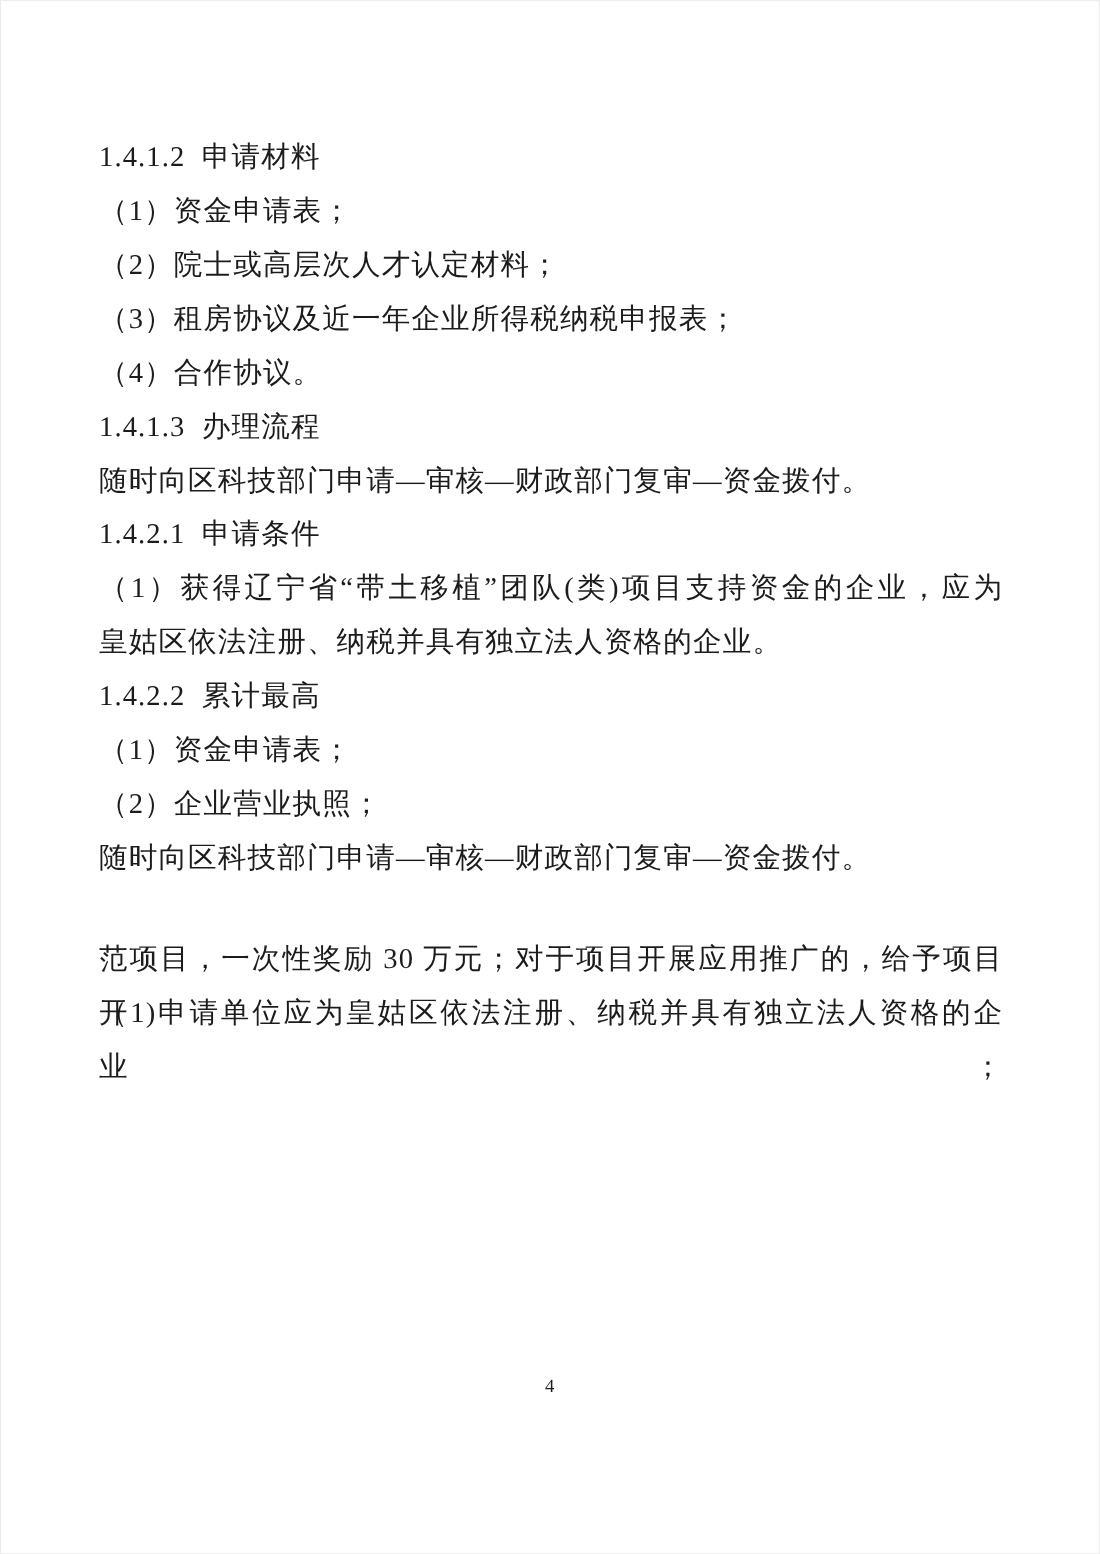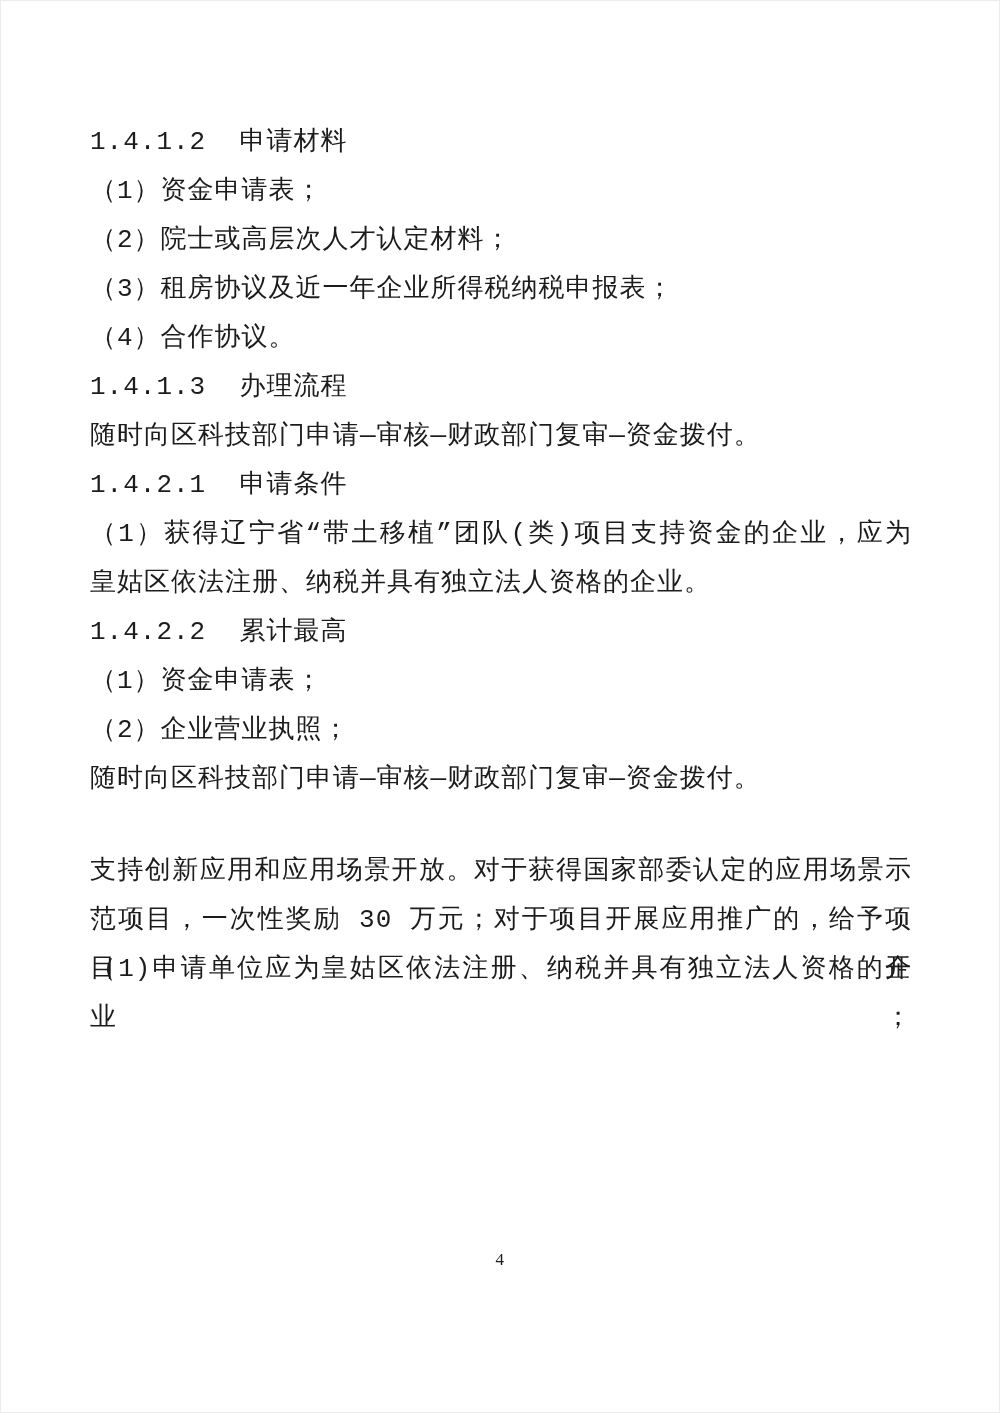--- a/index.html
+++ b/index.html
@@ -23,21 +23,20 @@
     left: 90px;
     top: 118px;
     width: 822px;
   }
   .line {
     height: 49px;
     line-height: 49px;
     font-size: 26px;
     letter-spacing: 1px;
     white-space: pre;
-    font-family: Liberation Mono, monospace;
   }
   .line.justify {
     white-space: normal;
     text-align: justify;
     text-align-last: justify;
   }
   .line.h1 {
     font-weight: bold;
     letter-spacing: 1.5px;
   }
@@ -67,18 +66,17 @@
     <div class="line">1.4.1.3  办理流程</div>
     <div class="line">随时向区科技部门申请—审核—财政部门复审—资金拨付。</div>
     <div class="line">1.4.2.1  申请条件</div>
     <div class="line justify">（1）获得辽宁省“带土移植”团队(类)项目支持资金的企业，应为</div>
     <div class="line">皇姑区依法注册、纳税并具有独立法人资格的企业。</div>
     <div class="line">1.4.2.2  累计最高</div>
     <div class="line">（1）资金申请表；</div>
     <div class="line">（2）企业营业执照；</div>
     <div class="line">随时向区科技部门申请—审核—财政部门复审—资金拨付。</div>
     <div class="spacer"></div>
-    <div class="line justify">支持创新应用和应用场景开放。对于获得国家部委认定的应用场景示</div>
     <div class="line justify">范项目，一次性奖励 30 万元；对于项目开展应用推广的，给予项目开</div>
     <div class="line justify">（1)申请单位应为皇姑区依法注册、纳税并具有独立法人资格的企业；</div>
   </div>
   <div class="footer">4</div>
 </div>
 
 </body></html>

